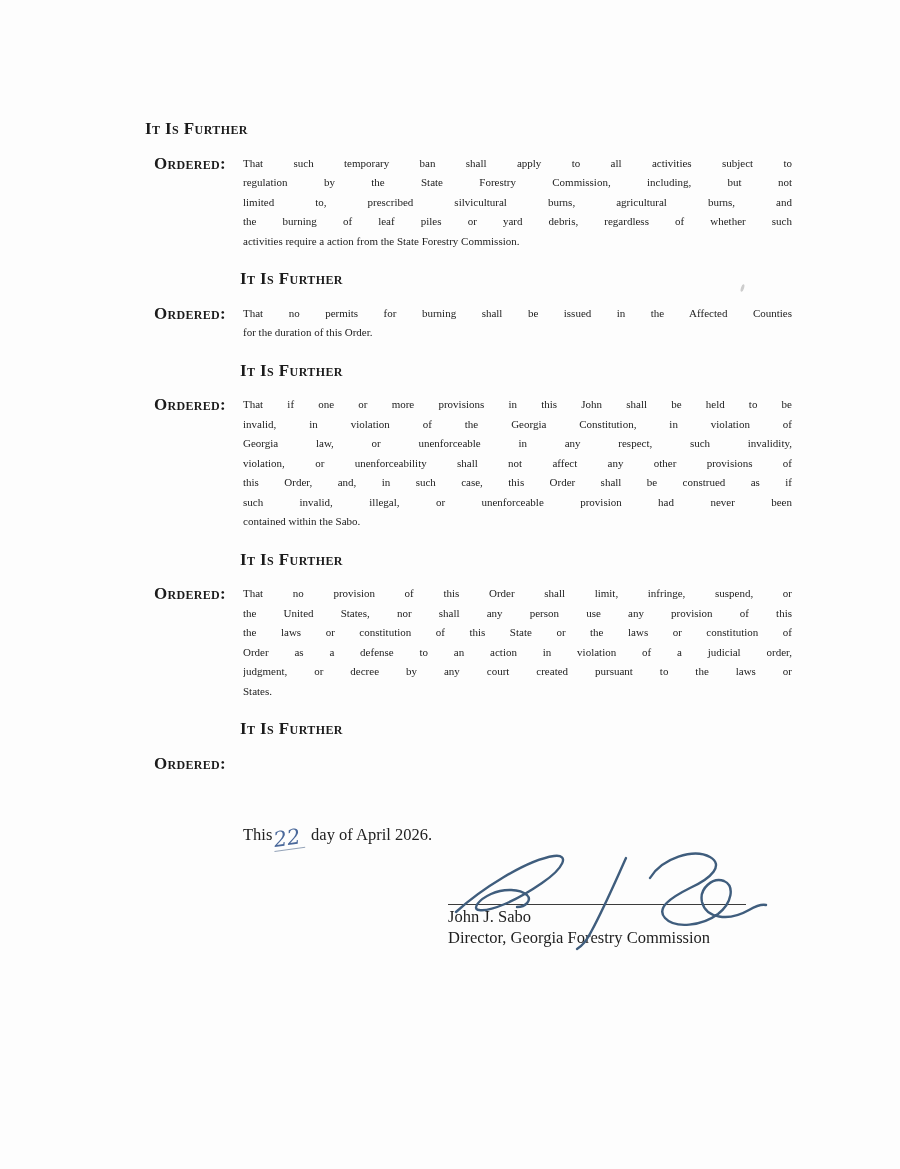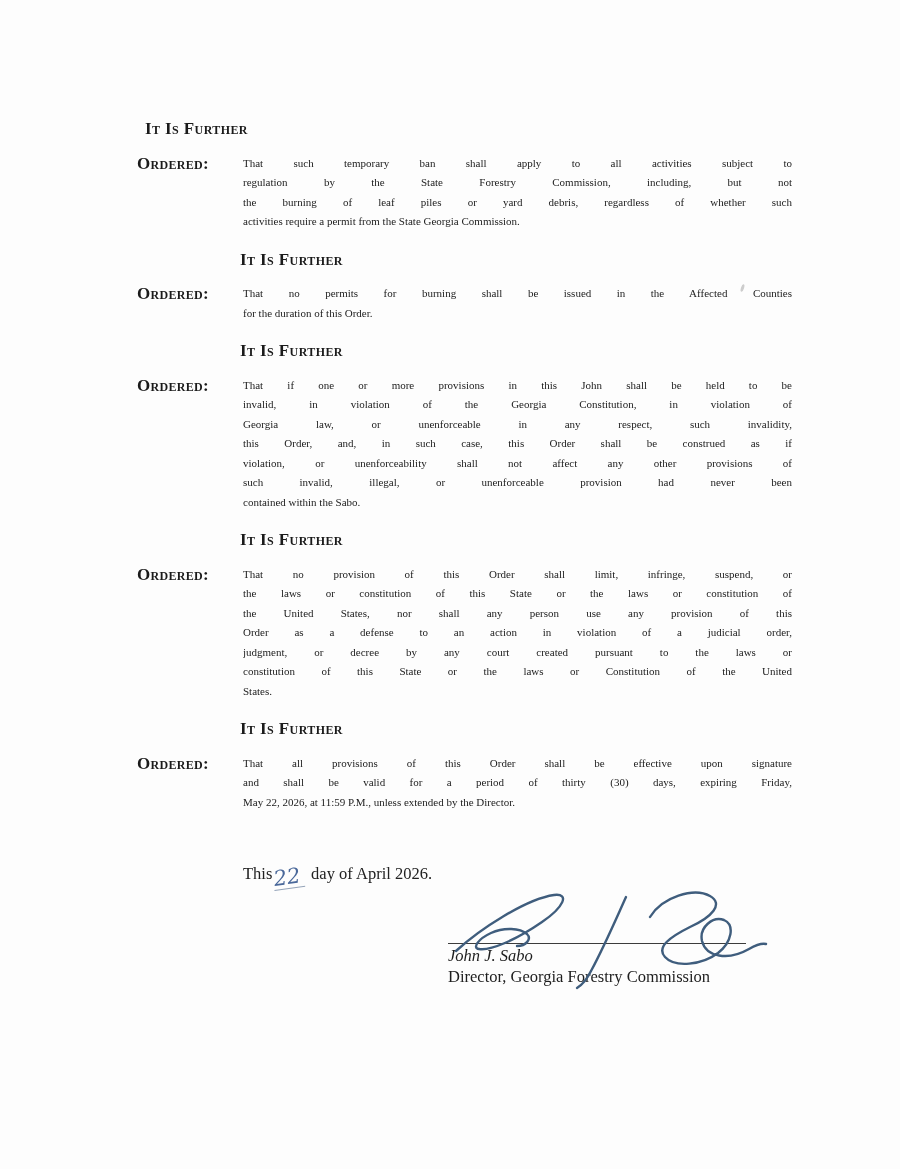--- a/index.html
+++ b/index.html
@@ -36,20 +36,21 @@
   }
   .ordered-label {
     flex: 0 0 106px;
     width: 106px;
     font-weight: 700;
     font-variant: small-caps;
     font-size: 17px;
     line-height: 19.5px;
     letter-spacing: 0.3px;
     color: #1b1b1b;
+    text-align: center;
   }
   .para {
     flex: 1;
     font-size: 11px;
     line-height: 19.5px;
   }
   .jline {
     text-align: justify;
     text-align-last: justify;
     height: 19.5px;
@@ -83,21 +84,20 @@
   .sig-line {
     border-top: 1.2px solid #3c3c3c;
     width: 298px;
     height: 0;
   }
   .sig-name {
     font-size: 16.5px;
     line-height: 20px;
     margin-top: 2px;
     color: #1e1e1e;
-    font-style: italic;
   }
   .sig-title {
     font-size: 16.5px;
     line-height: 20px;
     margin-top: 1px;
     white-space: nowrap;
     color: #1e1e1e;
   }
   .sig-svg {
     position: absolute;
@@ -121,66 +121,61 @@
 
 <div class="content">
 
   <div id="sections">
       <div class="further-heading first">It Is Further</div>
       <div class="section">
         <div class="ordered-label">Ordered:</div>
         <div class="para">
           <div class="jline">That such temporary ban shall apply to all activities subject to</div>
           <div class="jline">regulation by the State Forestry Commission, including, but not</div>
+          <div class="jline">limited to, prescribed silvicultural burns, agricultural burns, and</div>
           <div class="jline">the burning of leaf piles or yard debris, regardless of whether such</div>
-          <div class="jline last">activities require a permit from the State Georgia Commission.</div>
+          <div class="jline last">activities require a action from the State Forestry Commission.</div>
         </div>
       </div>
       <div class="further-heading">It Is Further</div>
       <div class="section">
         <div class="ordered-label">Ordered:</div>
         <div class="para">
           <div class="jline">That no permits for burning shall be issued in the Affected Counties</div>
           <div class="jline last">for the duration of this Order.</div>
         </div>
       </div>
       <div class="further-heading">It Is Further</div>
       <div class="section">
         <div class="ordered-label">Ordered:</div>
         <div class="para">
           <div class="jline">That if one or more provisions in this John shall be held to be</div>
           <div class="jline">invalid, in violation of the Georgia Constitution, in violation of</div>
           <div class="jline">Georgia law, or unenforceable in any respect, such invalidity,</div>
+          <div class="jline">violation, or unenforceability shall not affect any other provisions of</div>
           <div class="jline">this Order, and, in such case, this Order shall be construed as if</div>
-          <div class="jline">violation, or unenforceability shall not affect any other provisions of</div>
           <div class="jline">such invalid, illegal, or unenforceable provision had never been</div>
           <div class="jline last">contained within the Sabo.</div>
         </div>
       </div>
       <div class="further-heading">It Is Further</div>
       <div class="section">
         <div class="ordered-label">Ordered:</div>
         <div class="para">
           <div class="jline">That no provision of this Order shall limit, infringe, suspend, or</div>
+          <div class="jline">the United States, nor shall any person use any provision of this</div>
           <div class="jline">the laws or constitution of this State or the laws or constitution of</div>
-          <div class="jline">the United States, nor shall any person use any provision of this</div>
           <div class="jline">Order as a defense to an action in violation of a judicial order,</div>
           <div class="jline">judgment, or decree by any court created pursuant to the laws or</div>
-          <div class="jline">constitution of this State or the laws or Constitution of the United</div>
           <div class="jline last">States.</div>
         </div>
       </div>
       <div class="further-heading">It Is Further</div>
       <div class="section">
         <div class="ordered-label">Ordered:</div>
-        <div class="para">
-          <div class="jline">That all provisions of this Order shall be effective upon signature</div>
-          <div class="jline">and shall be valid for a period of thirty (30) days, expiring Friday,</div>
-          <div class="jline last">May 22, 2026, at 11:59 P.M., unless extended by the Director.</div>
-        </div>
       </div>
     </div>
 
   <div class="dateline">
     <span>This</span><span class="handwritten-day" style="color: rgb(74, 104, 154);">22</span><span>day of April 2026.</span>
   </div>
 
   <div class="signature-block">
     <svg class="sig-svg" width="330" height="112" viewBox="0 0 330 112" fill="none" xmlns="http://www.w3.org/2000/svg">
       <path class="sig-path" d="M12,64 C36,42 82,12 110,8 C126,6 120,20 98,35 C72,53 46,64 35,62 C28,61 34,52 47,46 C60,40 76,41 83,47 C88,52 82,59 73,59" stroke="#3f5d7d" stroke-width="2.4" stroke-linecap="round" fill="none"></path>

